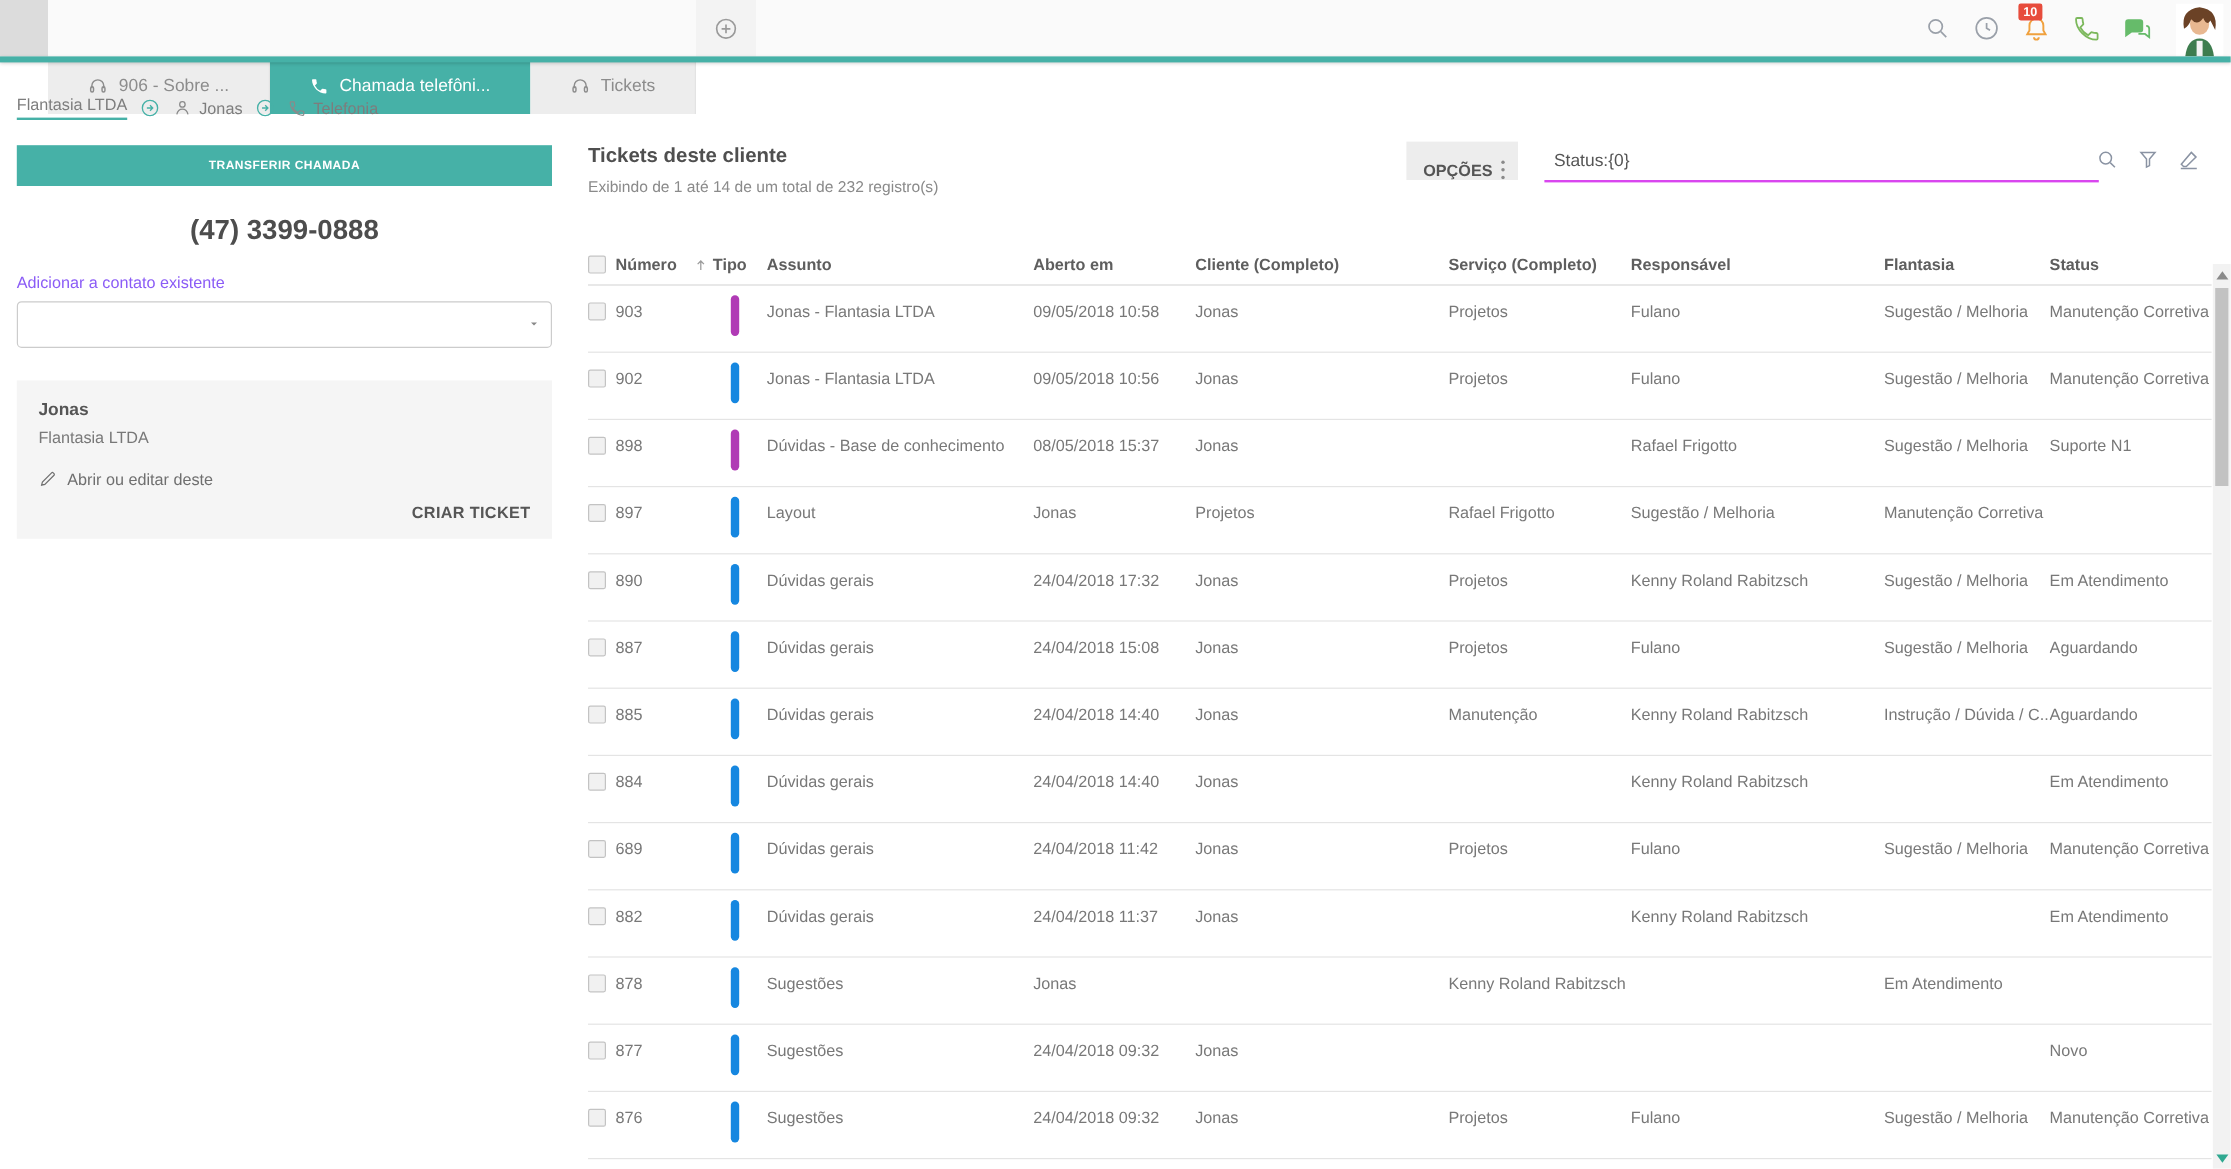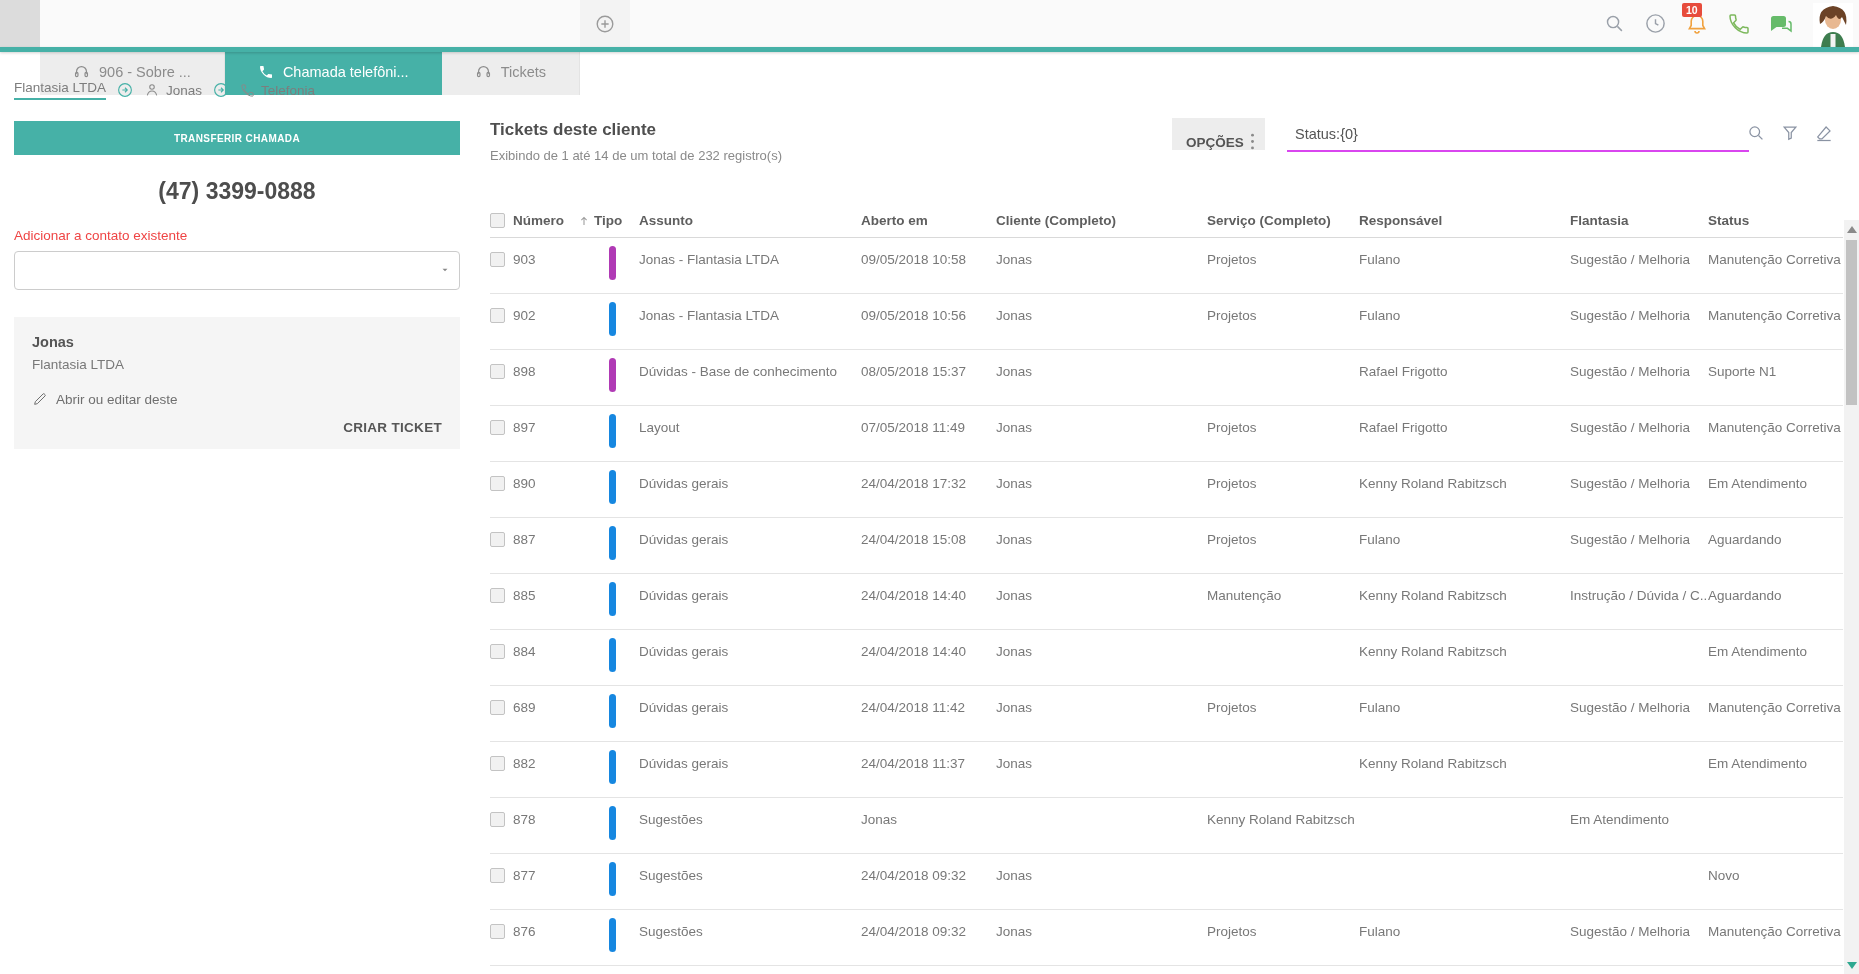--- a/index.html
+++ b/index.html
@@ -29,21 +29,21 @@
   .breadcrumb{position:absolute;top:80px;left:14px;display:flex;align-items:center;gap:10px;font-size:13.5px;color:#7d7d7d;}
   .crumb-link{border-bottom:2px solid #46b1a7;padding-bottom:3px;cursor:pointer;}
   .crumb-item{display:flex;align-items:center;gap:6px;}
 
   
   .call-panel{position:absolute;left:14px;top:121px;width:446px;}
   .transfer-btn{height:34px;width:100%;background:#46b1a7;border:none;color:#fff;font-weight:bold;
                 font-size:10px;letter-spacing:.4px;display:flex;align-items:center;justify-content:center;cursor:pointer;
                 font-family:inherit;}
   .phone-number{text-align:center;font-size:23px;font-weight:bold;color:#4d4d4d;margin-top:23px;}
-  .add-contact-label{font-size:13.5px;color:#ef4444;margin-top:23px;}
+  .add-contact-label{font-size:13.5px;color:#8b5cf6;margin-top:23px;}
   .contact-select{margin-top:8px;height:37px;border:1px solid #cccccc;border-radius:4px;background:#fff;
                   position:relative;display:flex;align-items:center;cursor:pointer;}
   .select-chevron{position:absolute;right:8px;top:12px;}
   .create-contact{margin-top:17px;display:flex;align-items:center;gap:7px;font-size:13.5px;color:#6f6f6f;cursor:pointer;}
   .contact-card{margin-top:27px;background:#f5f5f5;padding:17px 18px 14px 18px;}
   .contact-name{font-weight:bold;font-size:14.5px;color:#555555;}
   .contact-company{font-size:13.5px;color:#787878;margin-top:7px;}
   .edit-profile{margin-top:19px;display:flex;align-items:center;gap:8px;font-size:13.5px;color:#6f6f6f;cursor:pointer;}
   .create-ticket{margin-top:13px;text-align:right;font-weight:bold;font-size:13.5px;color:#565656;letter-spacing:.3px;cursor:pointer;}
 
@@ -334,21 +334,20 @@
     <div class="td">Suporte N1</div>
   </div>
 
   <div class="trow">
     <div class="td"><span class="checkbox" style="margin-top:0;"></span></div>
     <div class="td">897</div>
     <div>
             <div class="tipo-bar" style="background: rgb(22, 135, 224);"></div>
           </div>
     <div class="td">Layout</div>
-    <div class="td">07/05/2018 11:49</div>
     <div class="td">Jonas</div>
     <div class="td">Projetos</div>
     <div class="td">Rafael Frigotto</div>
     <div class="td">Sugestão / Melhoria</div>
     <div class="td">Manutenção Corretiva</div>
   </div>
 
   <div class="trow">
     <div class="td"><span class="checkbox" style="margin-top:0;"></span></div>
     <div class="td">890</div>

